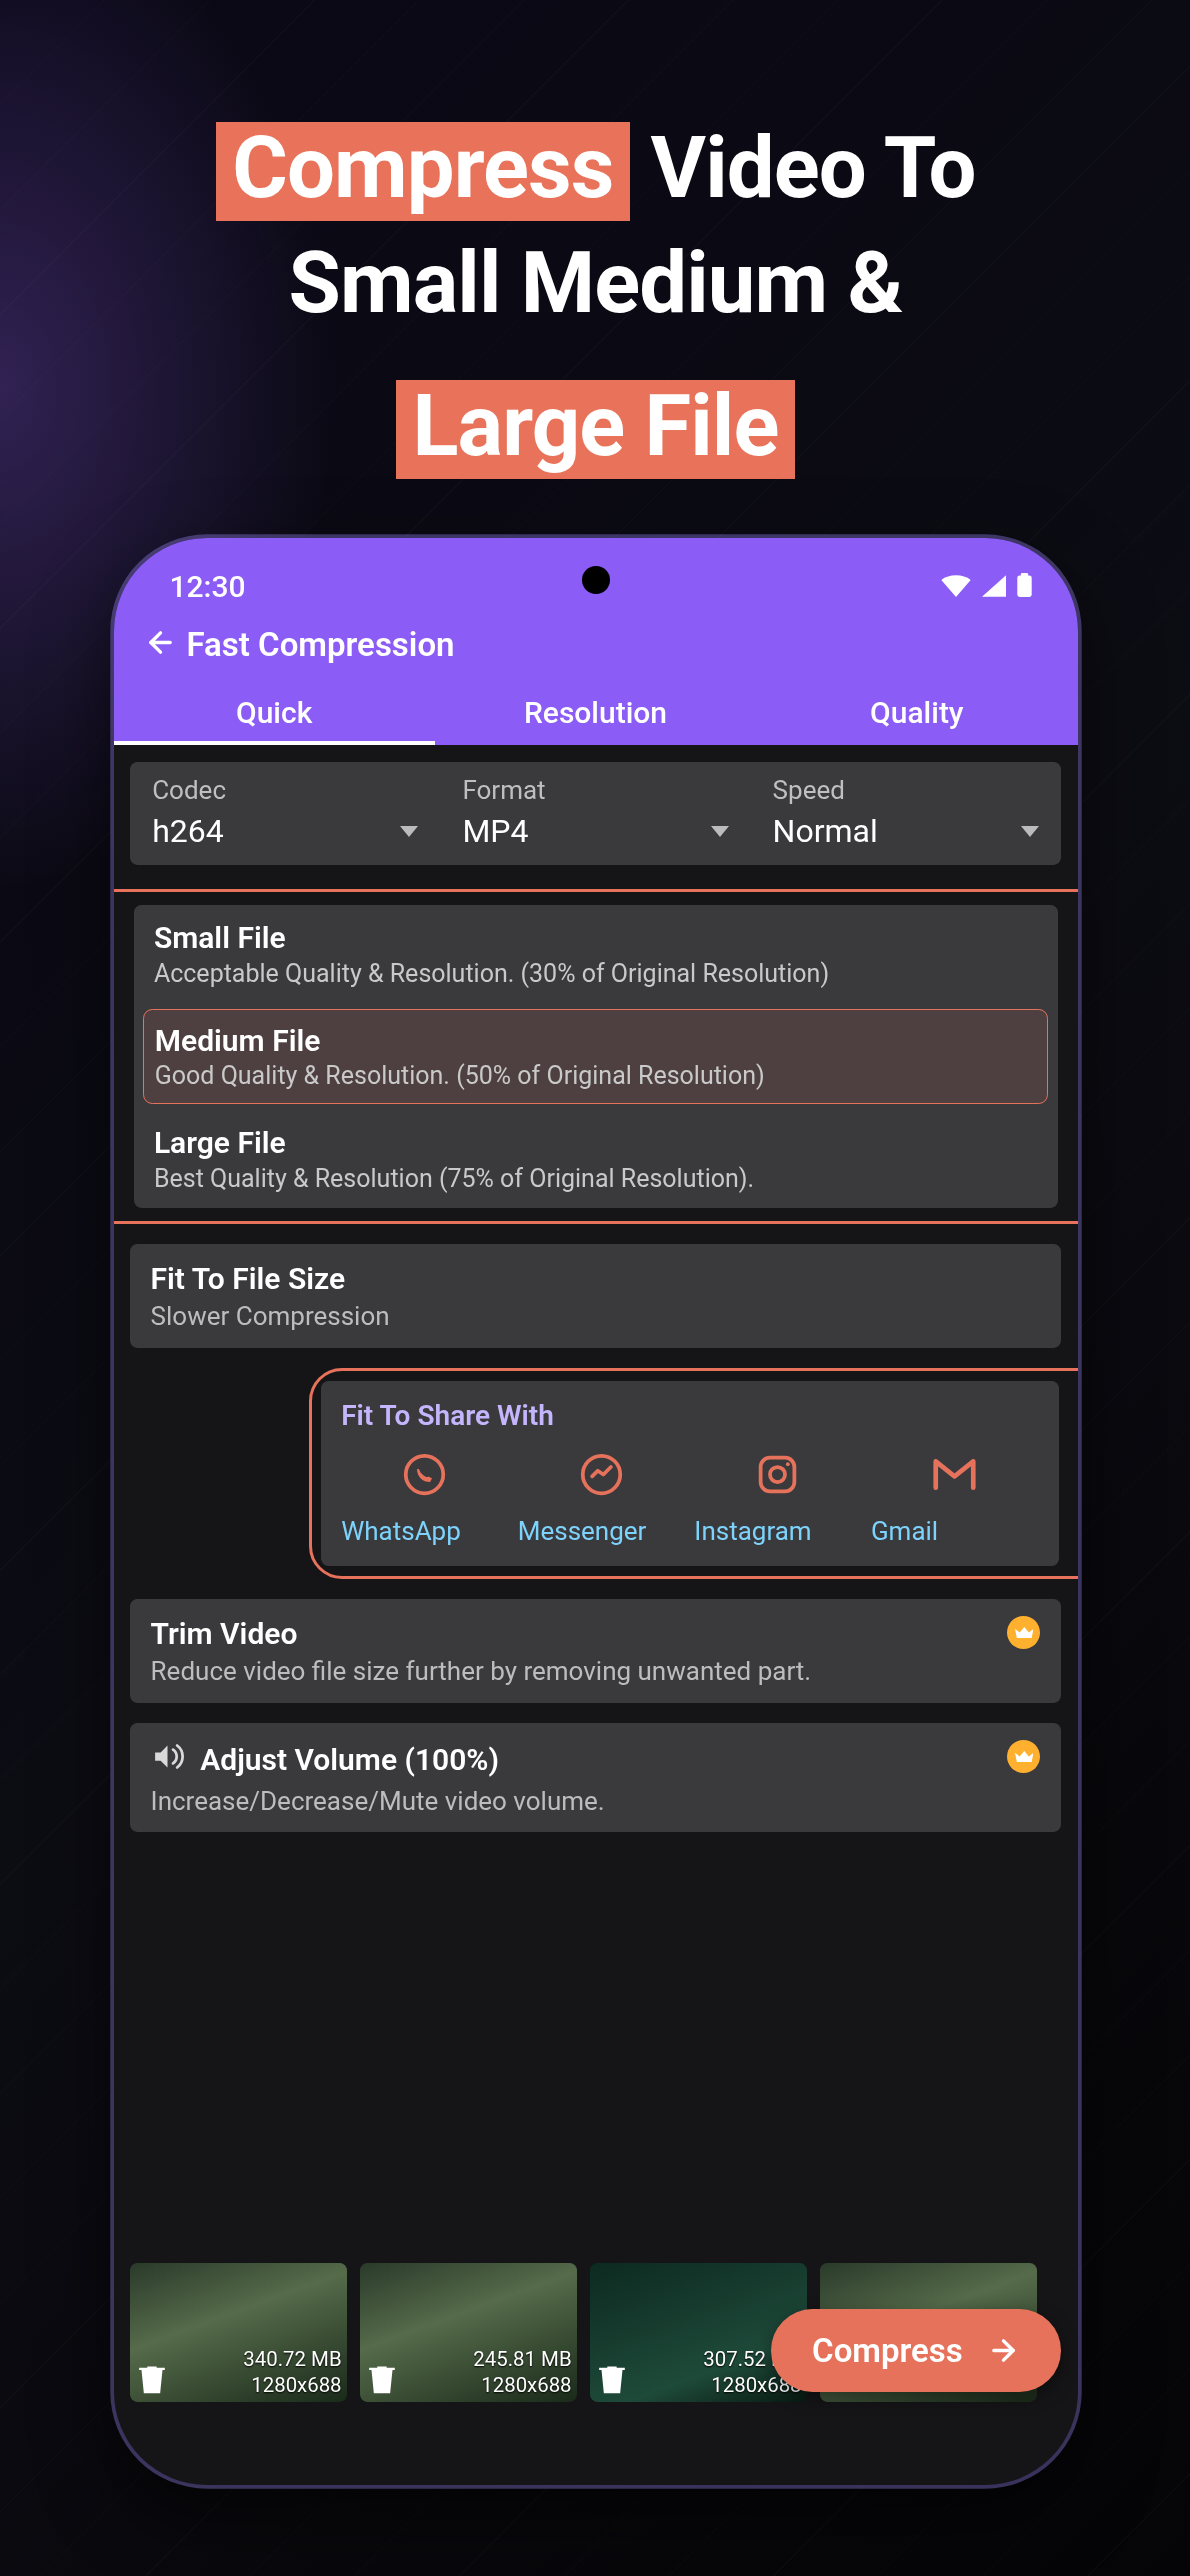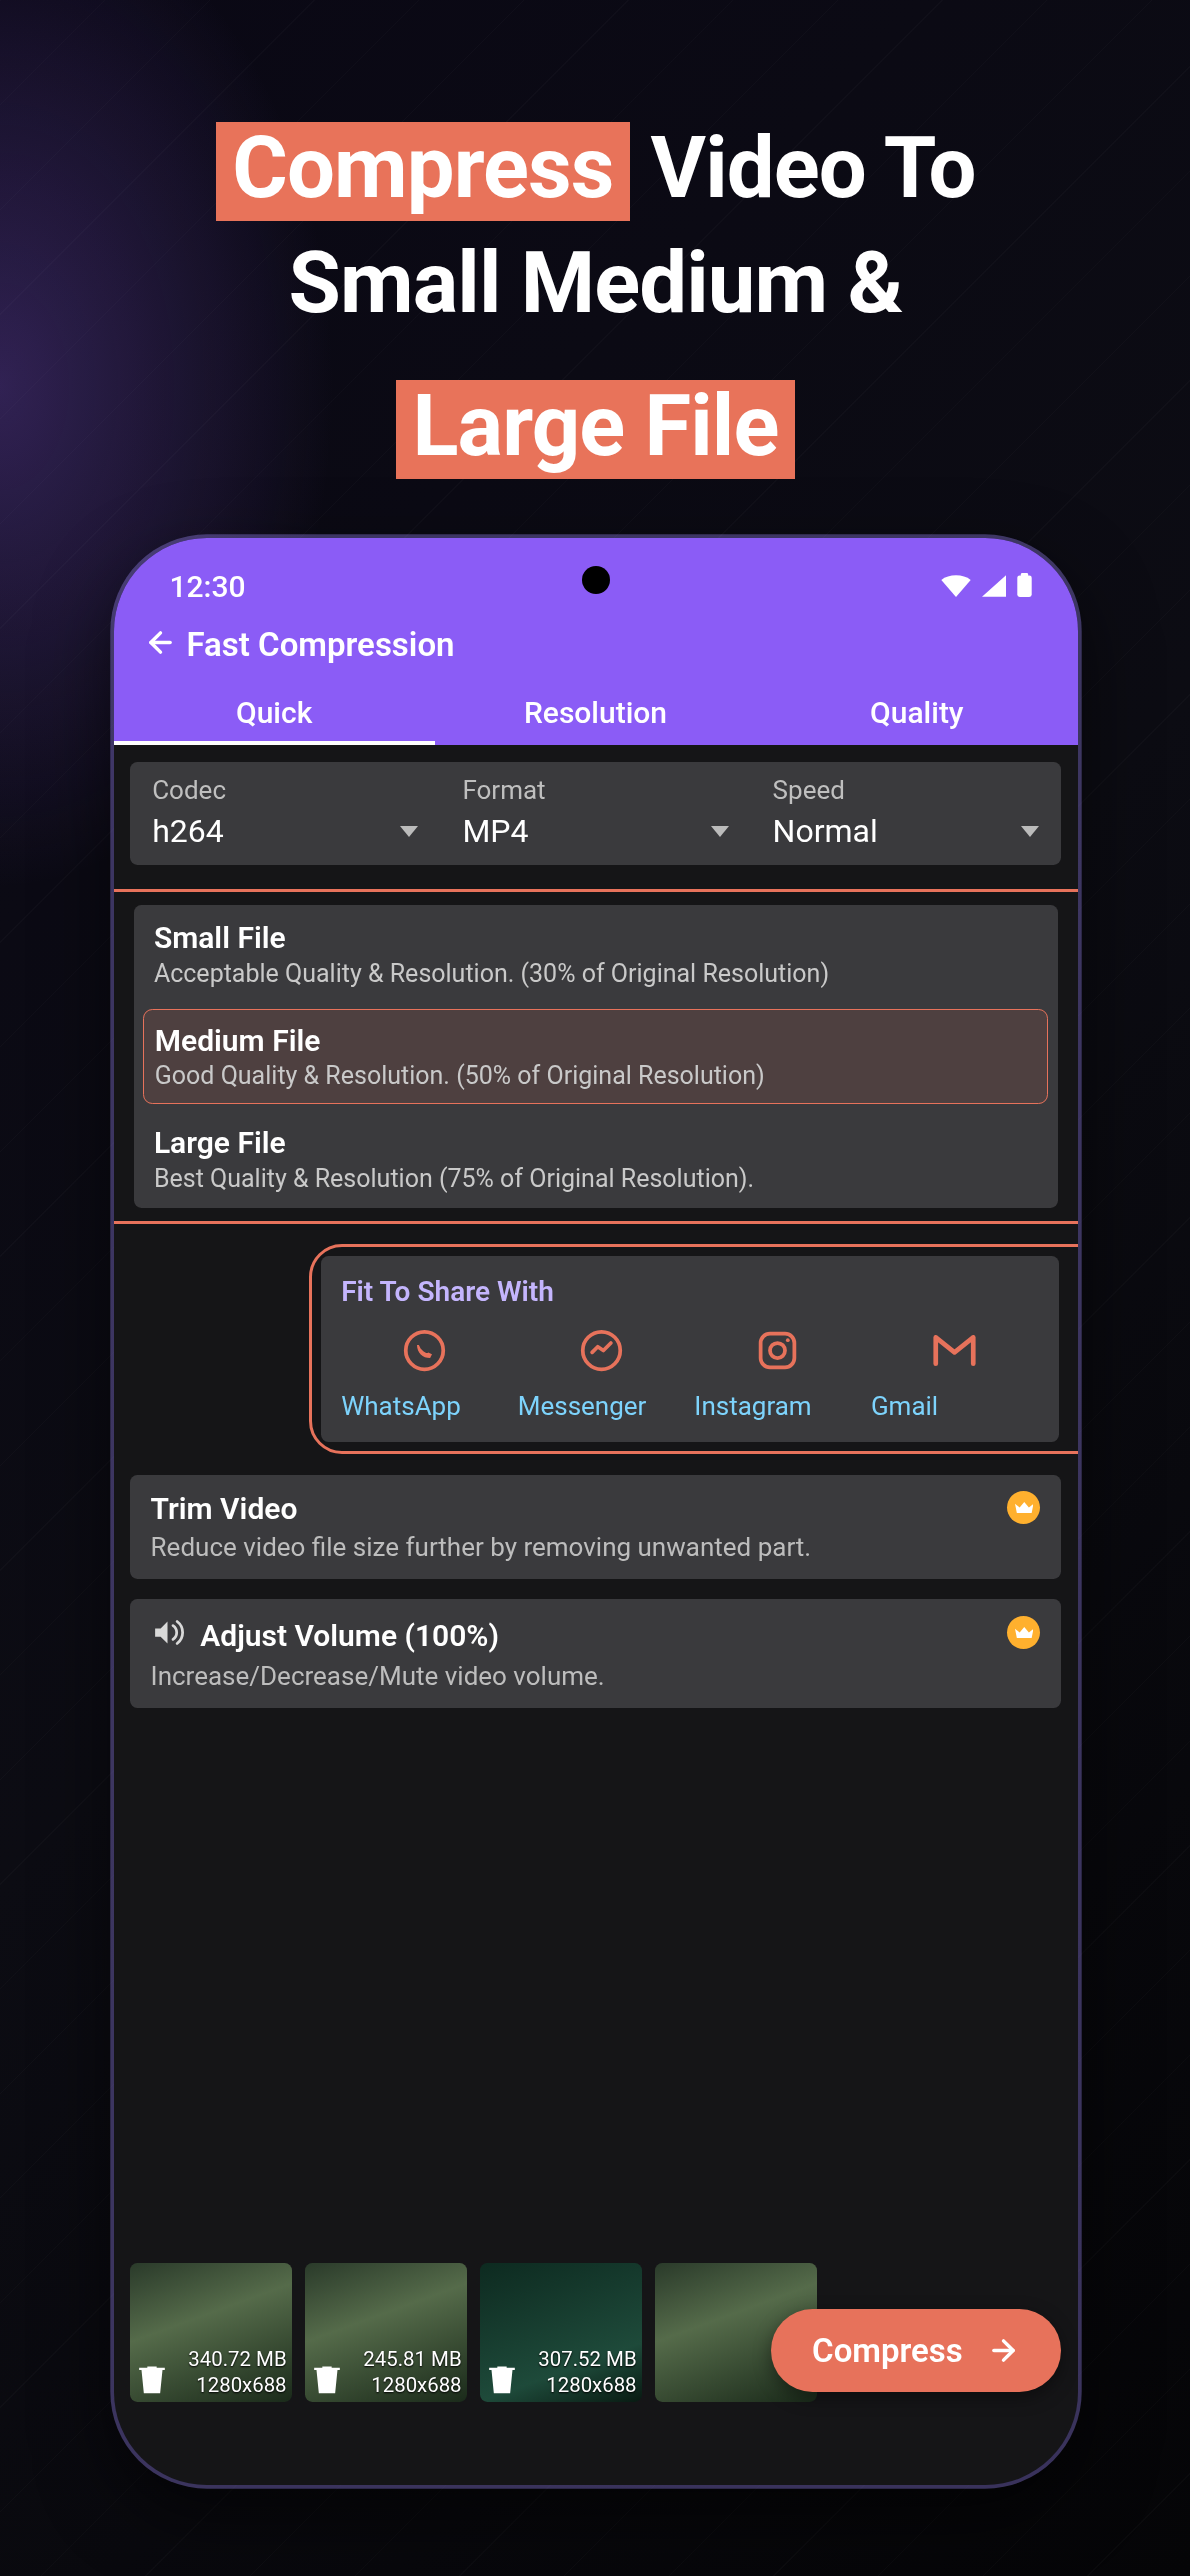--- a/index.html
+++ b/index.html
@@ -221,21 +221,21 @@
   .thumbs {
     position: absolute;
     bottom: 83px;
     left: 16.7px;
     right: 16.7px;
     display: flex;
     gap: 13px;
     align-items: flex-end;
   }
   .thumb {
-    width: 162px;
+    width: 217px;
     height: 139px;
     border-radius: 7.4px;
     background: linear-gradient(160deg, #2a3a2a 0%, #556b4a 40%, #1a2a1a 100%);
     position: relative;
     overflow: hidden;
     flex-shrink: 0;
   }
   .thumb.t3 { background: linear-gradient(160deg, #0d2a20 0%, #1e4a3a 70%, #081a12 100%); }
   .thumb-meta {
     position: absolute;
@@ -359,20 +359,24 @@
           <div class="preset-title">Medium File</div>
           <div class="preset-sub">Good Quality &amp; Resolution. (50% of Original Resolution)</div>
         </div>
         <div class="preset">
           <div class="preset-title">Large File</div>
           <div class="preset-sub">Best Quality &amp; Resolution (75% of Original Resolution).</div>
         </div>
       </div>
     </div>
 
+    <div class="card">
+      <div class="card-title">Fit To File Size</div>
+      <div class="card-sub">Slower Compression</div>
+    </div>
 
     <div class="callout-2">
       <div class="share-card">
         <div class="share-title">Fit To Share With</div>
         <div class="share-row">
           <div class="share-item">
             <div class="share-icon">
               <svg width="45" height="45" viewBox="0 0 24 24" stroke-width="2">
                   <circle cx="12" cy="12" r="10"></circle>
                   <path d="M8 9c0 4 3 7 7 7l1-2-2-1c-1 1-3-1-4-2l-1-2z" fill="#e7725b" stroke="none"></path>

